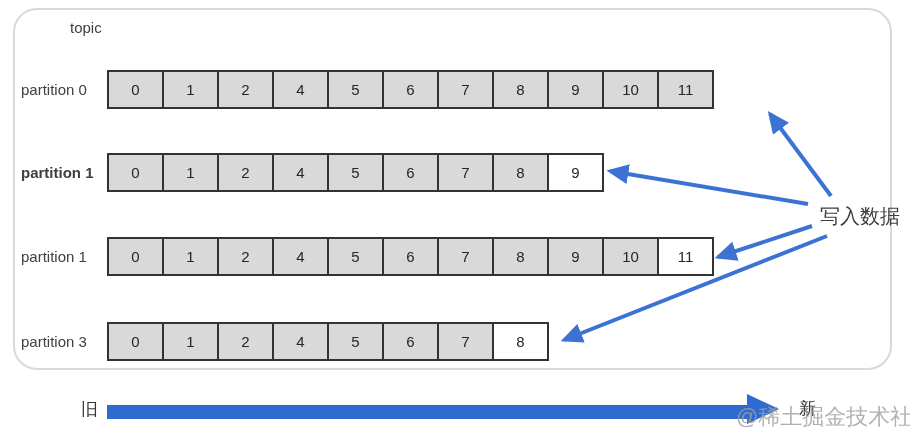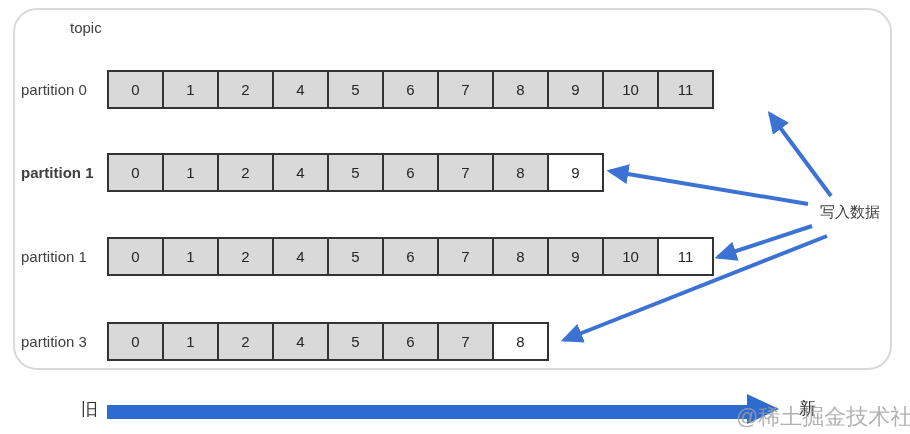--- a/index.html
+++ b/index.html
@@ -26,21 +26,21 @@
     width:57px;height:39px;box-sizing:border-box;margin-left:-2px;
     border:2px solid var(--cell-border,#333);
     background:var(--cell-fill,#d9d9d9);
     display:flex;align-items:center;justify-content:center;
     font-size:15px;color:#262626;
   }
   .cell:first-child{margin-left:0;}
   .cell.new{background:var(--cell-new-fill,#fff);}
   #overlay{position:absolute;left:0;top:0;width:910px;height:434px;pointer-events:none;}
   .write-label{
-    position:absolute;left:820px;top:203px;font-size:15px;color:#3d3d3d;
+    position:absolute;left:820px;top:203px;font-size:20px;color:#3d3d3d;
   }
   .old-label{position:absolute;left:81px;top:398px;font-size:17px;color:#333;}
   .new-label{position:absolute;left:799px;top:397px;font-size:17px;color:#333;}
   .watermark{
     position:absolute;left:736px;top:402px;font-size:22px;color:#9e9e9e;
     opacity:.8;white-space:nowrap;letter-spacing:0px;
   }
 </style>
 </head>
 <body>

